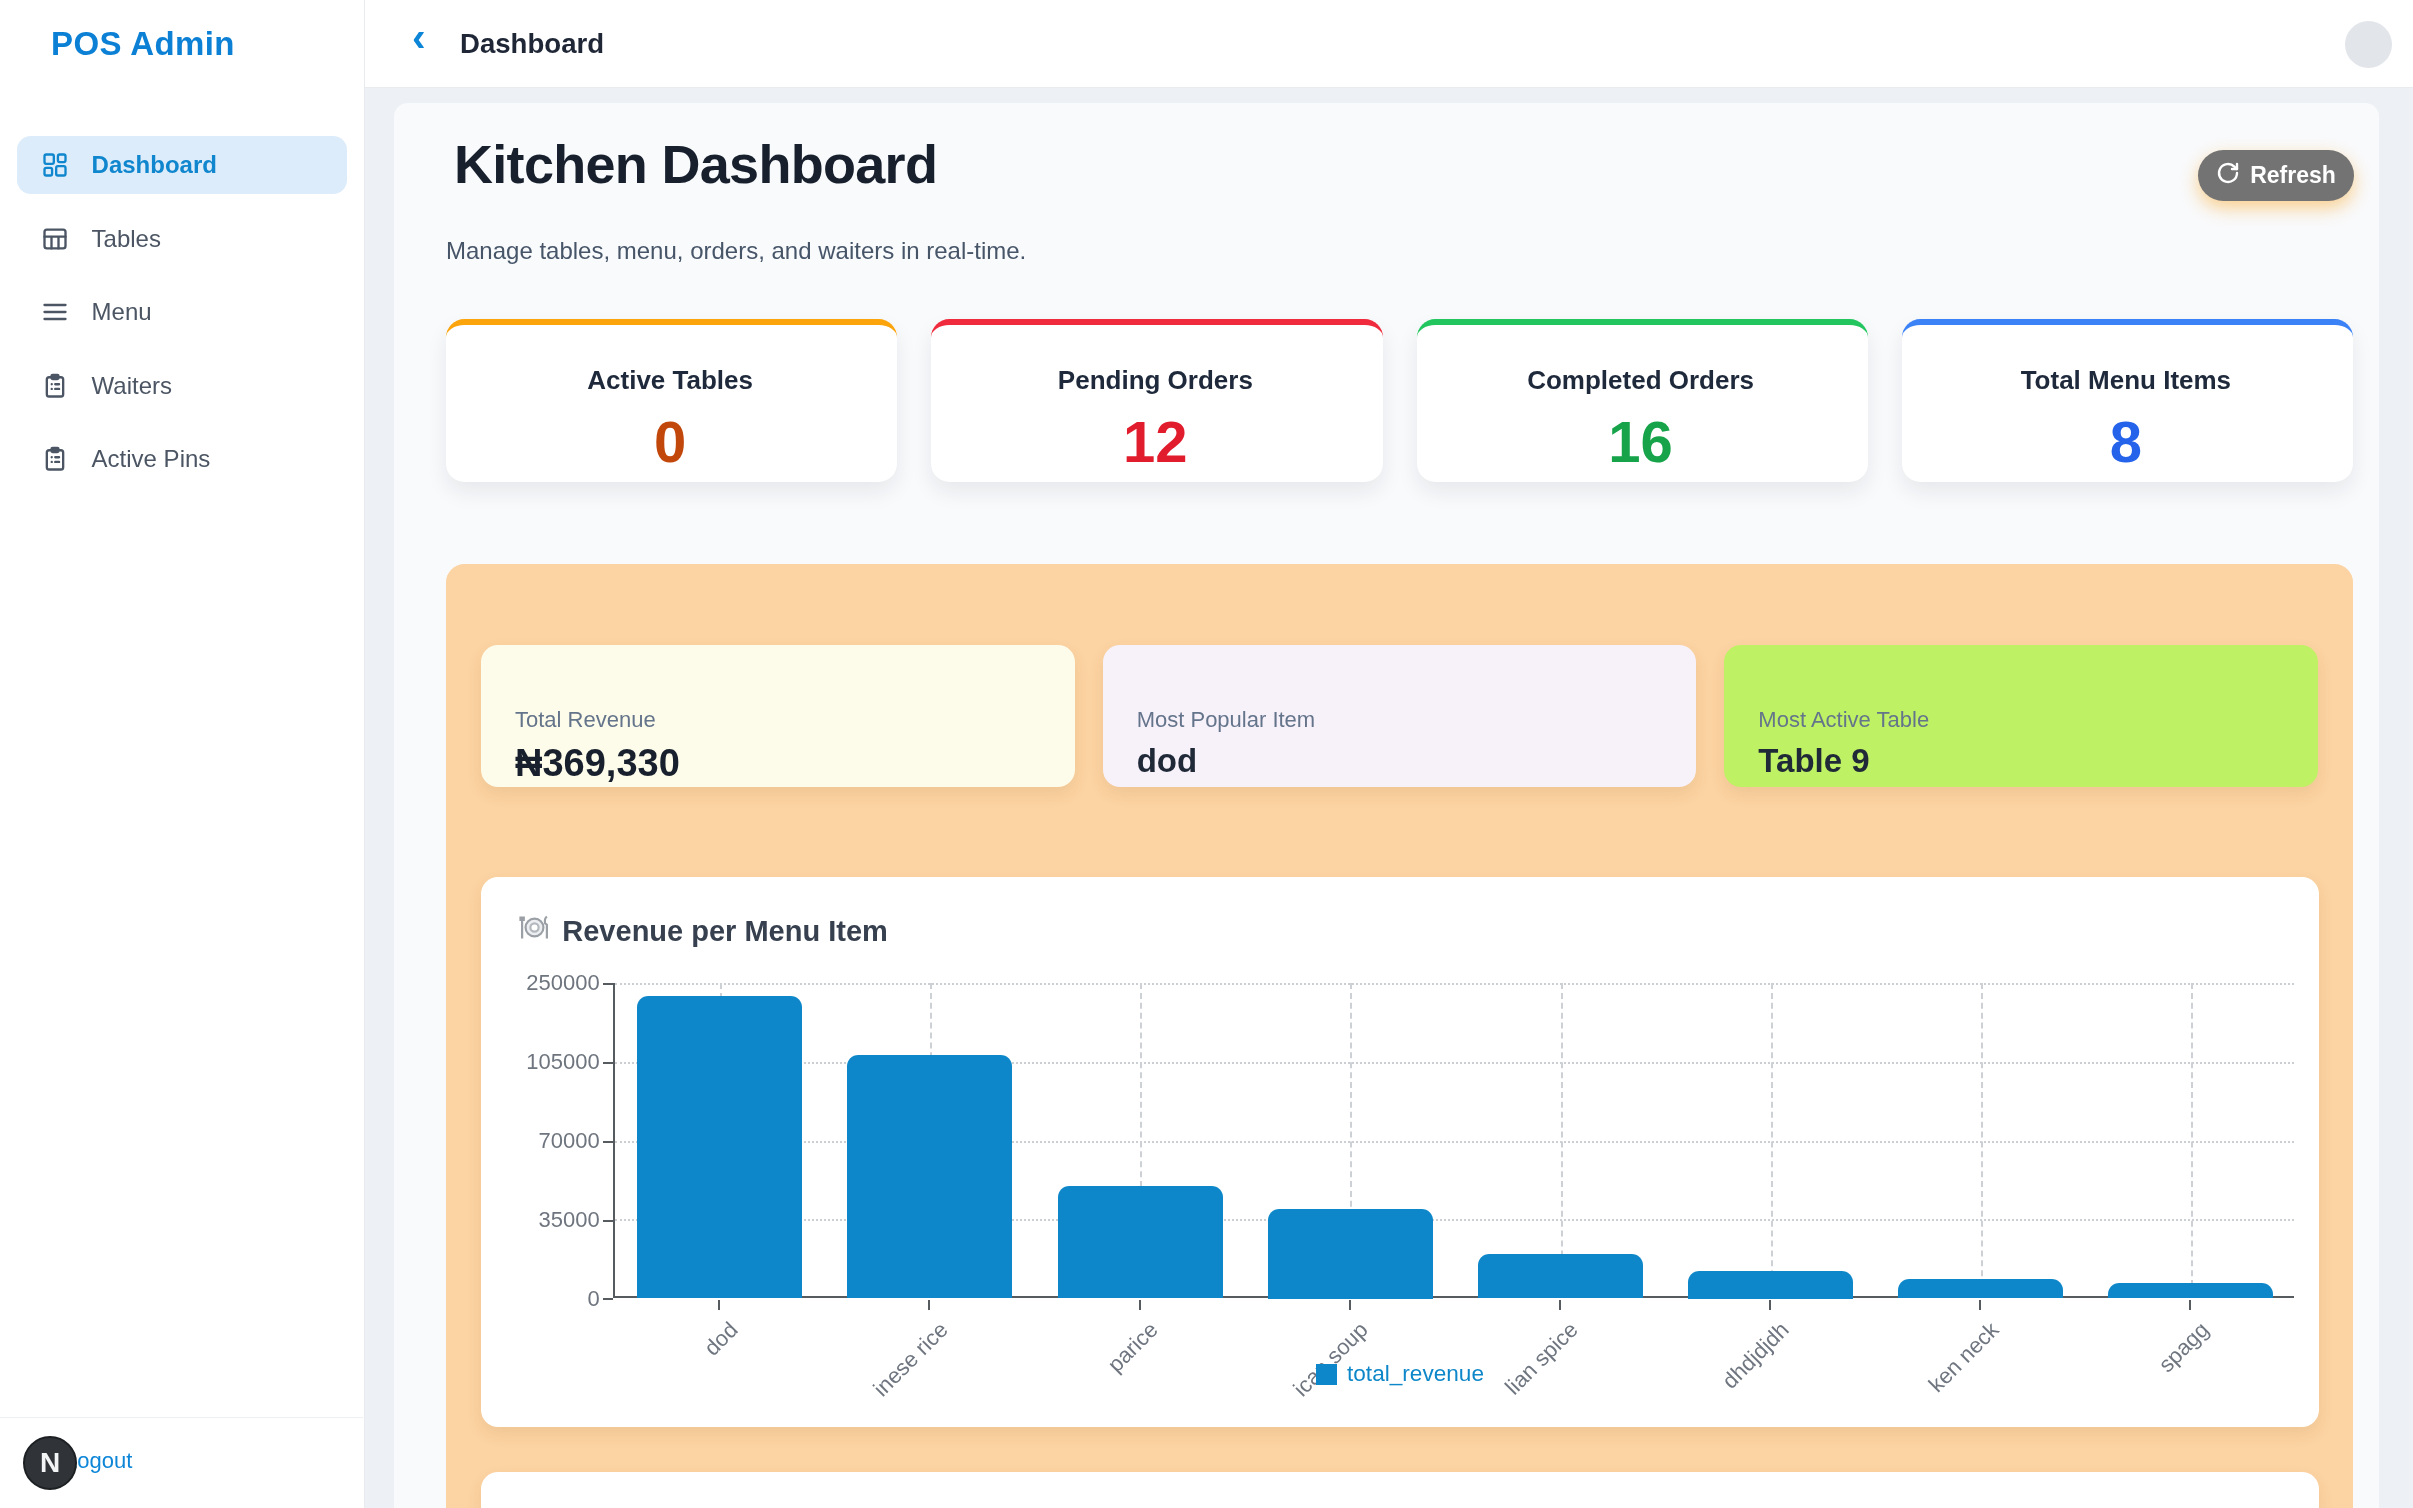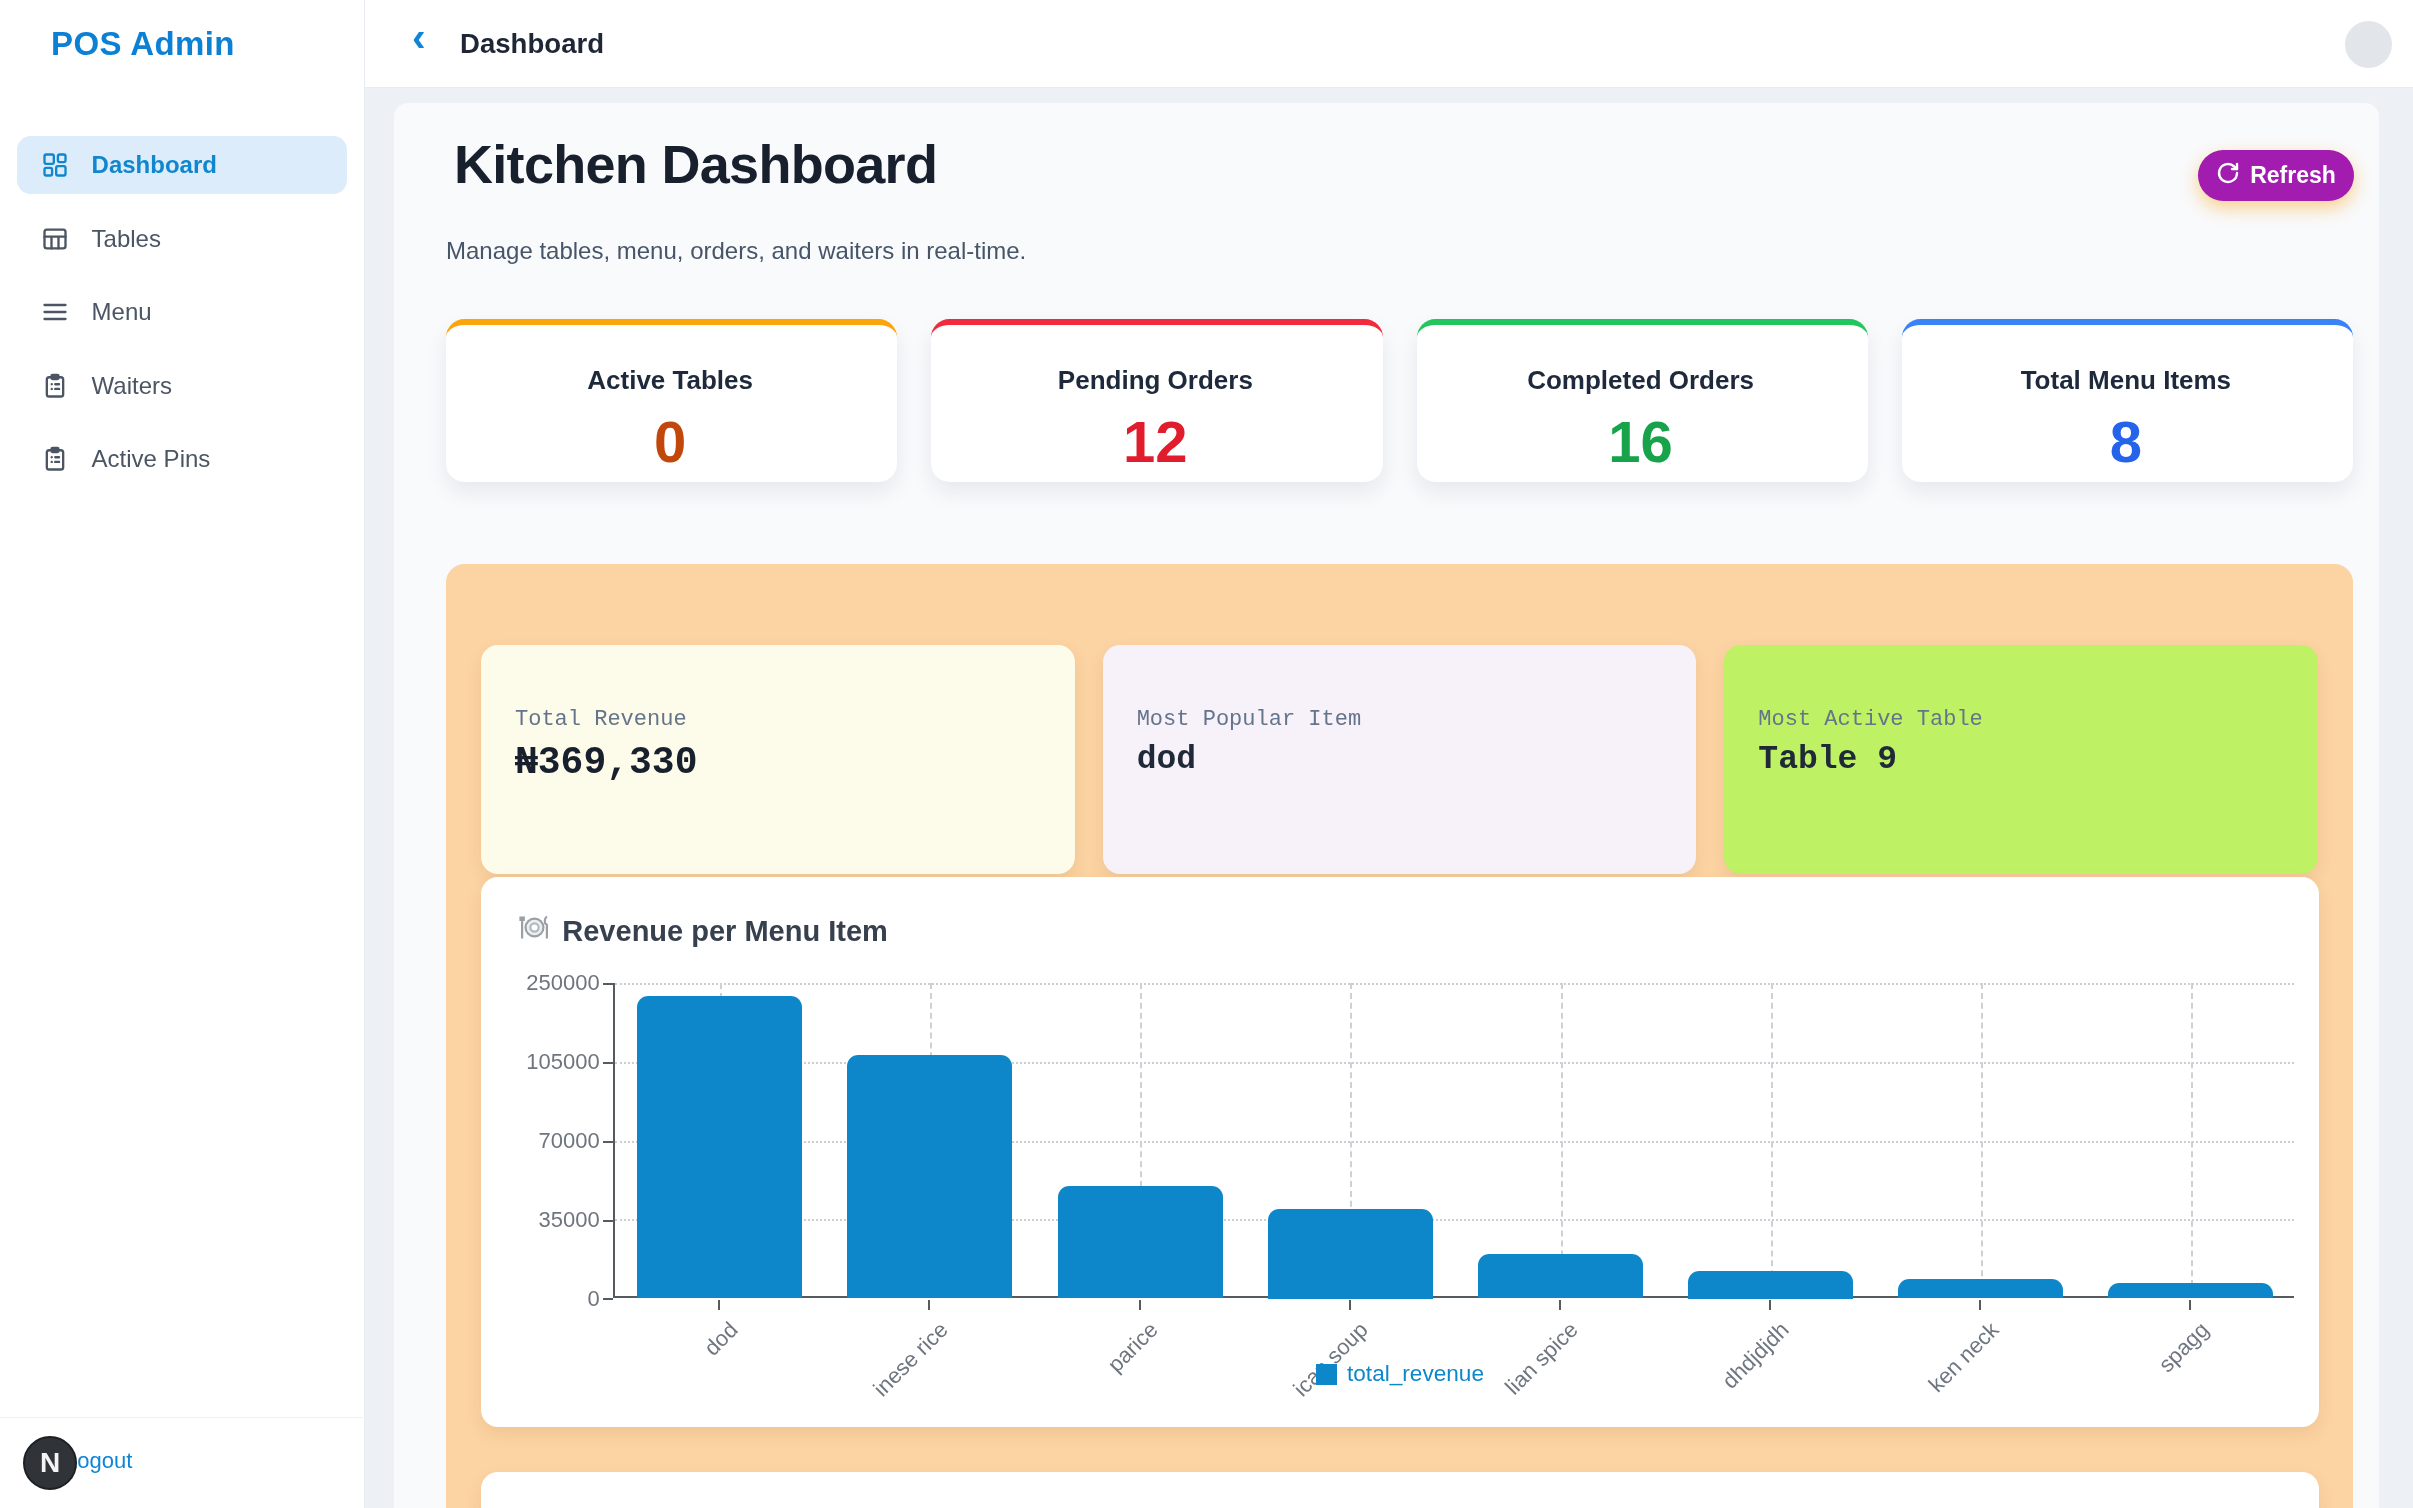--- a/index.html
+++ b/index.html
@@ -70,21 +70,21 @@
   .page-title {
     position:absolute; left:60px; top:30px;
     font-size:54px; font-weight:800; color:#18202e; letter-spacing:-0.7px;
   }
   .page-subtitle {
     position:absolute; left:52px; top:134px;
     font-size:24px; color:#475569;
   }
   .refresh-btn {
     position:absolute; left:1804px; top:47px; width:156px; height:51px;
-    background:#a21caf; color:#fff; border:none; border-radius:25.4px;
+    background:#737373; color:#fff; border:none; border-radius:25.4px;
     font-family:inherit; font-size:23px; font-weight:600;
     display:flex; align-items:center; justify-content:center; gap:10px;
     cursor:pointer; box-shadow:0 7px 18.4px rgba(249,158,11,.45);
   }
   .refresh-btn svg { width:24px; height:24px; stroke:#fff; fill:none; stroke-width:2.4; stroke-linecap:round; stroke-linejoin:round; }
   
   .stats-row {
     position:absolute; left:52px; top:216px; width:1907px;
     display:flex; gap:34px;
   }
@@ -99,23 +99,22 @@
   
   .orange-panel {
     position:absolute; left:52px; top:461px; width:1907px; height:1075px;
     background:#fcd3a2; border-radius:18.4px;
   }
   .hl-row {
     position:absolute; left:35px; top:81px; width:1837px;
     display:flex; gap:28px;
   }
   .hl-card {
-    flex:1; height:229px; border-radius:17px; padding:62px 0 0 34px;
+    flex:1; height:142px; border-radius:17px; padding:62px 0 0 34px;
     box-shadow:0 7px 15.6px rgba(120,80,20,.10);
-    font-family:Liberation Mono, monospace;
   }
   .hl-label { font-size:22px; color:#64748b; }
   .hl-value { font-size:33px; font-weight:700; color:#1f2937; margin-top:8.5px; }
   .hl-value.big { font-size:38px; font-weight:800; color:#18202e; }
   
   .chart-card {
     position:absolute; left:35px; top:313px; width:1838px; height:550px;
     background:#fff; border-radius:17px; overflow:hidden;
     box-shadow:0 7px 15.6px rgba(120,80,20,.10);
   }

